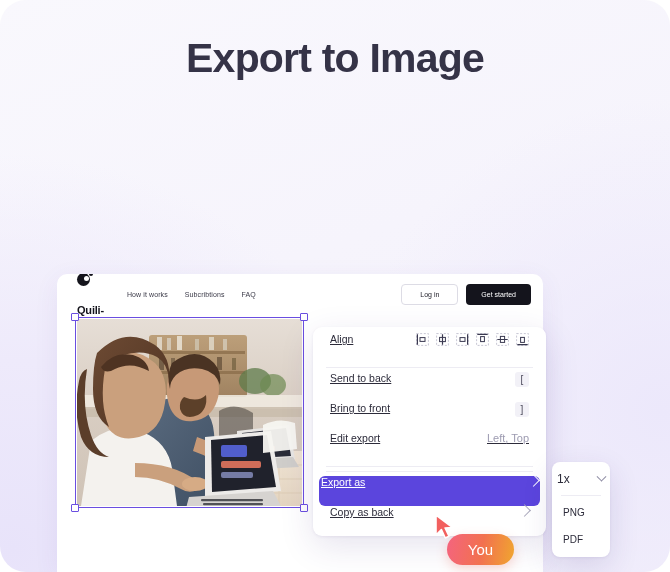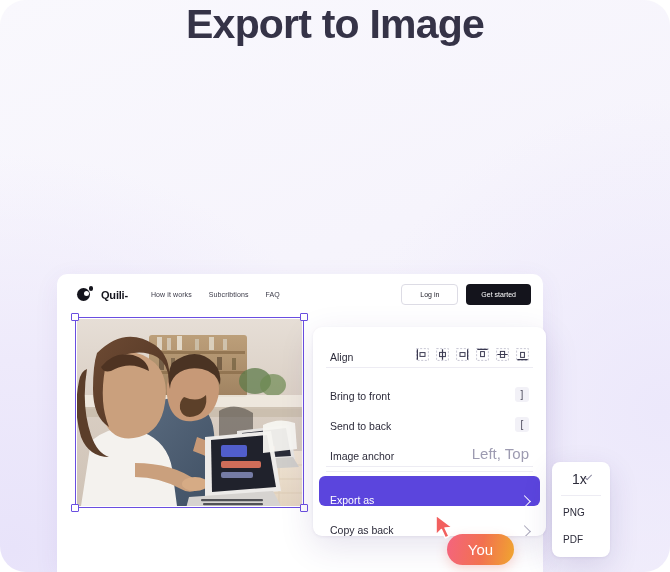--- a/index.html
+++ b/index.html
@@ -15,20 +15,21 @@
     overflow: hidden;
     background:
       radial-gradient(circle at 2% 96%, #e8e3fa 0%, #eeeafb 22%, rgba(247,246,253,0) 46%),
       radial-gradient(circle at 99% 72%, #ece8fb 0%, rgba(247,246,253,0) 40%),
       linear-gradient(160deg, #f9f8fd 0%, #f6f4fc 45%, #f3f0fb 100%);
   }
 
   
   .hero { position: absolute; left: 0; top: 0; width: 670px; text-align: center; }
   .hero-title {
+    margin-top: 34px;
     font-size: 41px;
     font-weight: 700;
     letter-spacing: -0.8px;
     color: #353347;
     line-height: 1.18;
   }
   .hero-sub {
     margin: 14px auto 0;
     width: 560px;
     font-size: 26px;
@@ -49,21 +50,21 @@
     overflow: hidden;
   }
 
   
   .appbar {
     position: absolute; left: 0; top: 0;
     width: 100%; height: 41px;
     display: flex; align-items: center;
     padding: 0 12px 0 20px;
   }
-  .brand { display: flex; align-items: flex-end; gap: 11px; }
+  .brand { display: flex; align-items: flex-start; gap: 18px; flex-direction: column; }
   .brand-mark {
     position: relative;
     width: 13px; height: 13px;
     border-radius: 50%;
     background: #14141c;
   }
   .brand-mark::after {
     content: "";
     position: absolute;
     right: -3px; top: -2px;
@@ -133,74 +134,75 @@
     position: absolute;
     left: 313px; top: 327px;
     width: 233px;
     background: #ffffff;
     border-radius: 9px;
     box-shadow: 0 10px 34px rgba(58,42,120,0.13), 0 1px 3px rgba(58,42,120,0.08);
     padding: 6px 0 0;
     overflow: hidden;
   }
   .ctx-row {
-    display: flex; align-items: flex-end;
+    display: flex; align-items: flex-start;
     height: 30px;
     padding: 0 17px;
     font-size: 10.5px;
     color: #2c2b3a;
     white-space: nowrap;
+    text-decoration: underline;
   }
   .ctx-sep {
     height: 1px; background: #edecf3; margin: 4px 13px;
   }
   .ctx-label { flex: 0 0 auto; }
   .ctx-right { margin-left: auto; display: flex; align-items: center; }
   .kbd {
     display: inline-flex; align-items: center; justify-content: center;
     min-width: 14px; height: 15px;
     background: #f2f1f7; border-radius: 3px;
     font-size: 10px; color: #4a4959;
     padding: 0 4px;
   }
-  .ctx-value { font-size: 15px; color: #9d9bb1; margin-left: 8px; }
+  .ctx-value { font-size: 11px; color: #9d9bb1; margin-left: 8px; }
   .chev {
     width: 9px; height: 9px;
     border-right: 1.5px solid #a9a7bb;
     border-top: 1.5px solid #a9a7bb;
     transform: rotate(45deg);
   }
   .ctx-row.highlight {
     background: #5b45dd;
     color: #ffffff;
     margin: 0 6px;
     border-radius: 6px;
-    padding: 0 11px;
+    padding: 0 2px;
     height: 30px;
   }
   .ctx-row.highlight .chev {
     border-right-color: #ffffff;
     border-top-color: #ffffff;
   }
 
   
   .sub-menu {
     position: absolute;
     left: 552px; top: 462px;
     width: 58px;
     background: #ffffff;
     border-radius: 8px;
     box-shadow: 0 10px 30px rgba(58,42,120,0.14), 0 1px 3px rgba(58,42,120,0.07);
     padding: 4px 0;
     overflow: hidden;
   }
   .scale-row {
     display: flex; align-items: center;
-    height: 26px; padding: 0 20px;
-    font-size: 14px; color: #2c2b3a;
+    height: 26px; padding: 0 5px;
+    font-size: 12px; color: #2c2b3a;
   }
   .scale-caret {
     margin-left: auto;
     width: 7px; height: 7px;
     border-right: 1.3px solid #8d8ba2;
     border-bottom: 1.3px solid #8d8ba2;
     transform: rotate(45deg) translate(-2px,-2px);
   }
   .sub-sep { height: 1px; background: #edecf3; margin: 3px 9px; }
   .fmt-row {
@@ -412,35 +414,35 @@
               <rect x="4.6" y="4.4" width="3.8" height="5" fill="none" stroke="#3a3950" stroke-width="1"></rect>
               <line x1="1.3" y1="11.6" x2="11.7" y2="11.6" stroke="#3a3950" stroke-width="1.2"></line>
             </svg>
         </span>
       </span>
     </div>
 
     <div class="ctx-sep"></div>
 
     <div class="ctx-row">
+      <span class="ctx-label">Send to back</span>
+      <span class="ctx-right">
+          <span class="kbd">[</span>
+        </span>
+    </div>
+
+    <div class="ctx-row">
       <span class="ctx-label">Bring to front</span>
       <span class="ctx-right">
           <span class="kbd">]</span>
         </span>
     </div>
 
     <div class="ctx-row">
-      <span class="ctx-label">Send to back</span>
-      <span class="ctx-right">
-          <span class="kbd">[</span>
-        </span>
-    </div>
-
-    <div class="ctx-row">
-      <span class="ctx-label">Image anchor</span>
+      <span class="ctx-label">Edit export</span>
       <span class="ctx-right">
           <span class="ctx-value">Left, Top</span>
         </span>
     </div>
 
     <div class="ctx-sep"></div>
 
 
     <div class="ctx-sep"></div>
 

